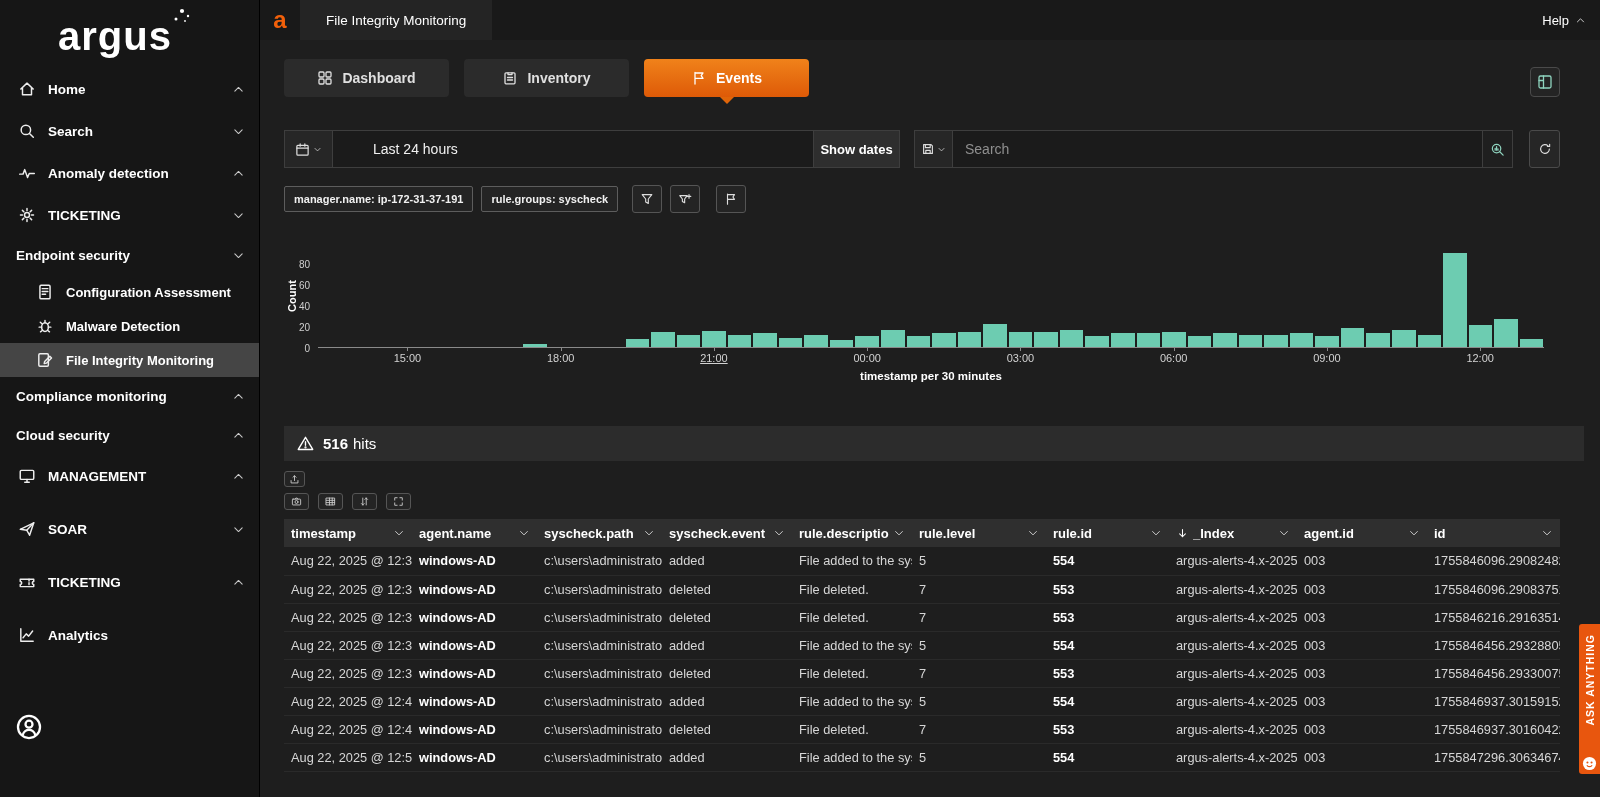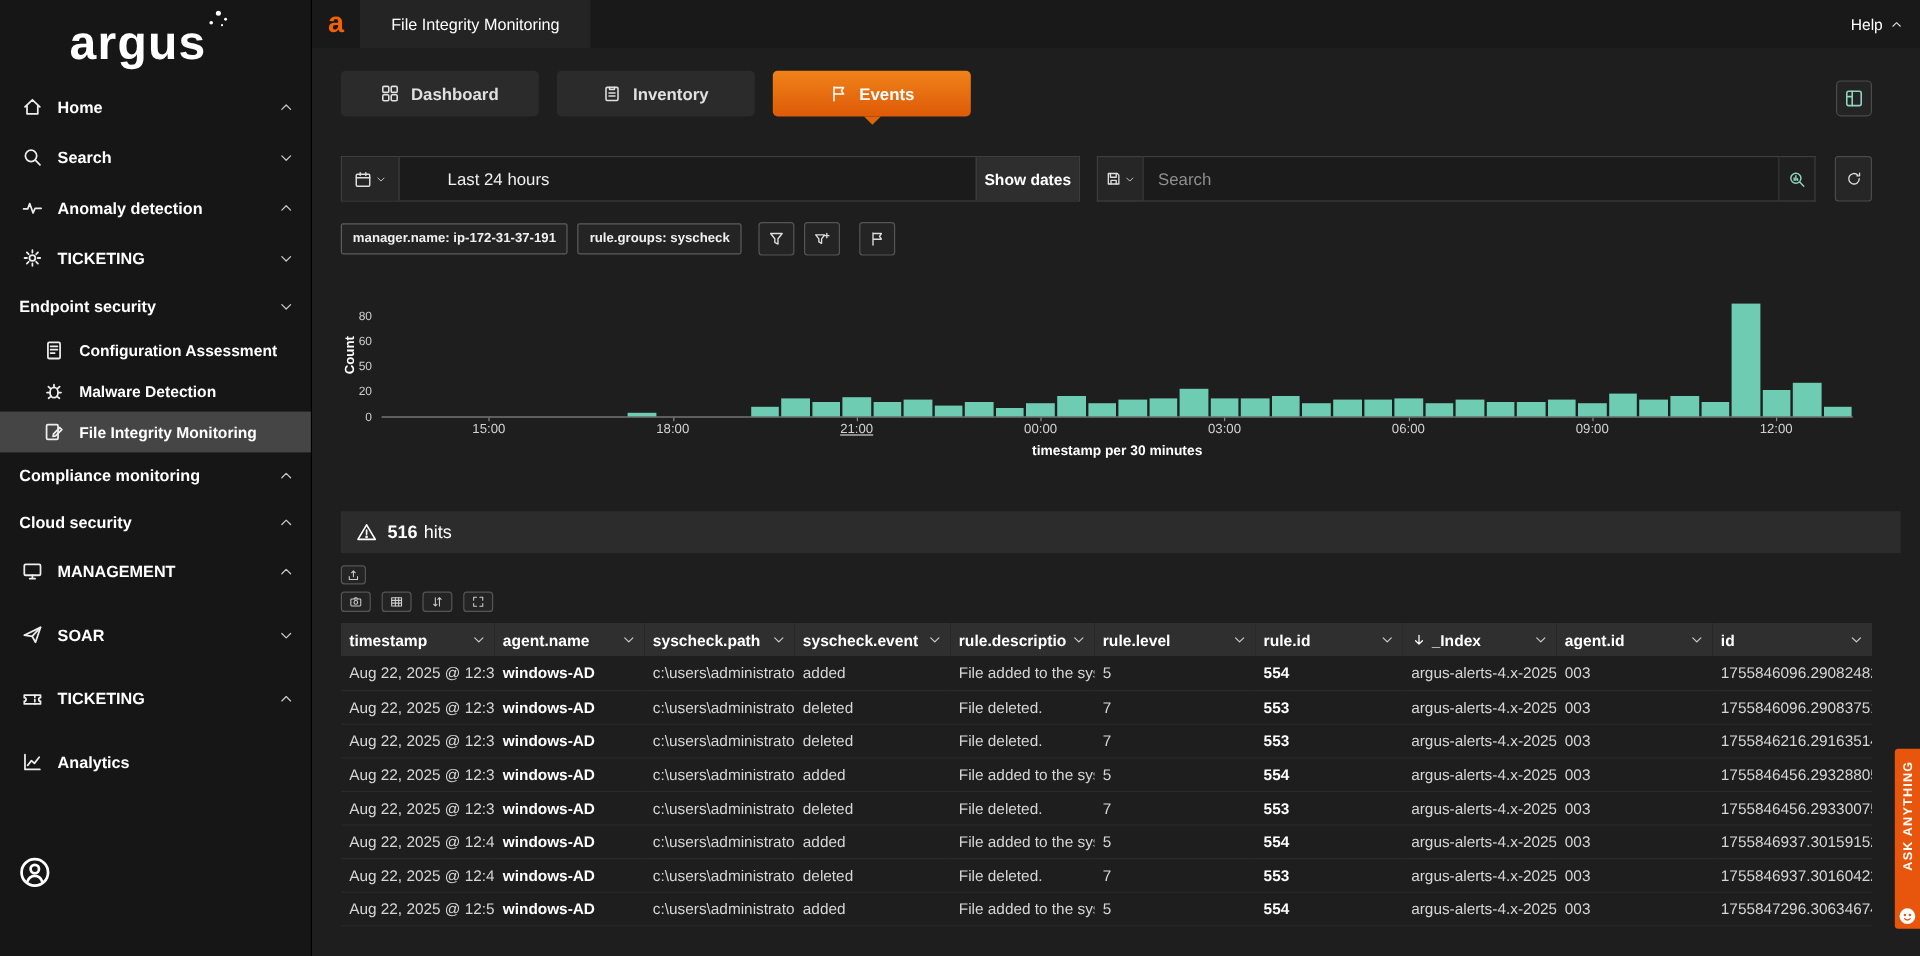--- a/index.html
+++ b/index.html
@@ -424,21 +424,21 @@
               </svg>
             </span>
         </div>
       </div>
 
       <div class="chart-wrap">
         <div class="ylabel">Count</div>
         <div class="y-axis" id="y-axis">
             <span style="bottom: 0%;">0</span>
             <span style="bottom: 21.0526%;">20</span>
-            <span style="bottom: 42.1053%;">50</span>
+            <span style="bottom: 42.1053%;">40</span>
             <span style="bottom: 63.1579%; margin-top: 19px;">60</span>
             <span style="bottom: 84.2105%;">80</span>
           </div>
         <div class="plot" id="plot">
             <div class="bar" title="13:30 : 0" style="height: 0%; background: transparent;"></div>
             <div class="bar" title="14:00 : 0" style="height: 0%; background: transparent;"></div>
             <div class="bar" title="14:30 : 0" style="height: 0%; background: transparent;"></div>
             <div class="bar" title="15:00 : 0" style="height: 0%; background: transparent;"></div>
             <div class="bar" title="15:30 : 0" style="height: 0%; background: transparent;"></div>
             <div class="bar" title="16:00 : 0" style="height: 0%; background: transparent;"></div>

